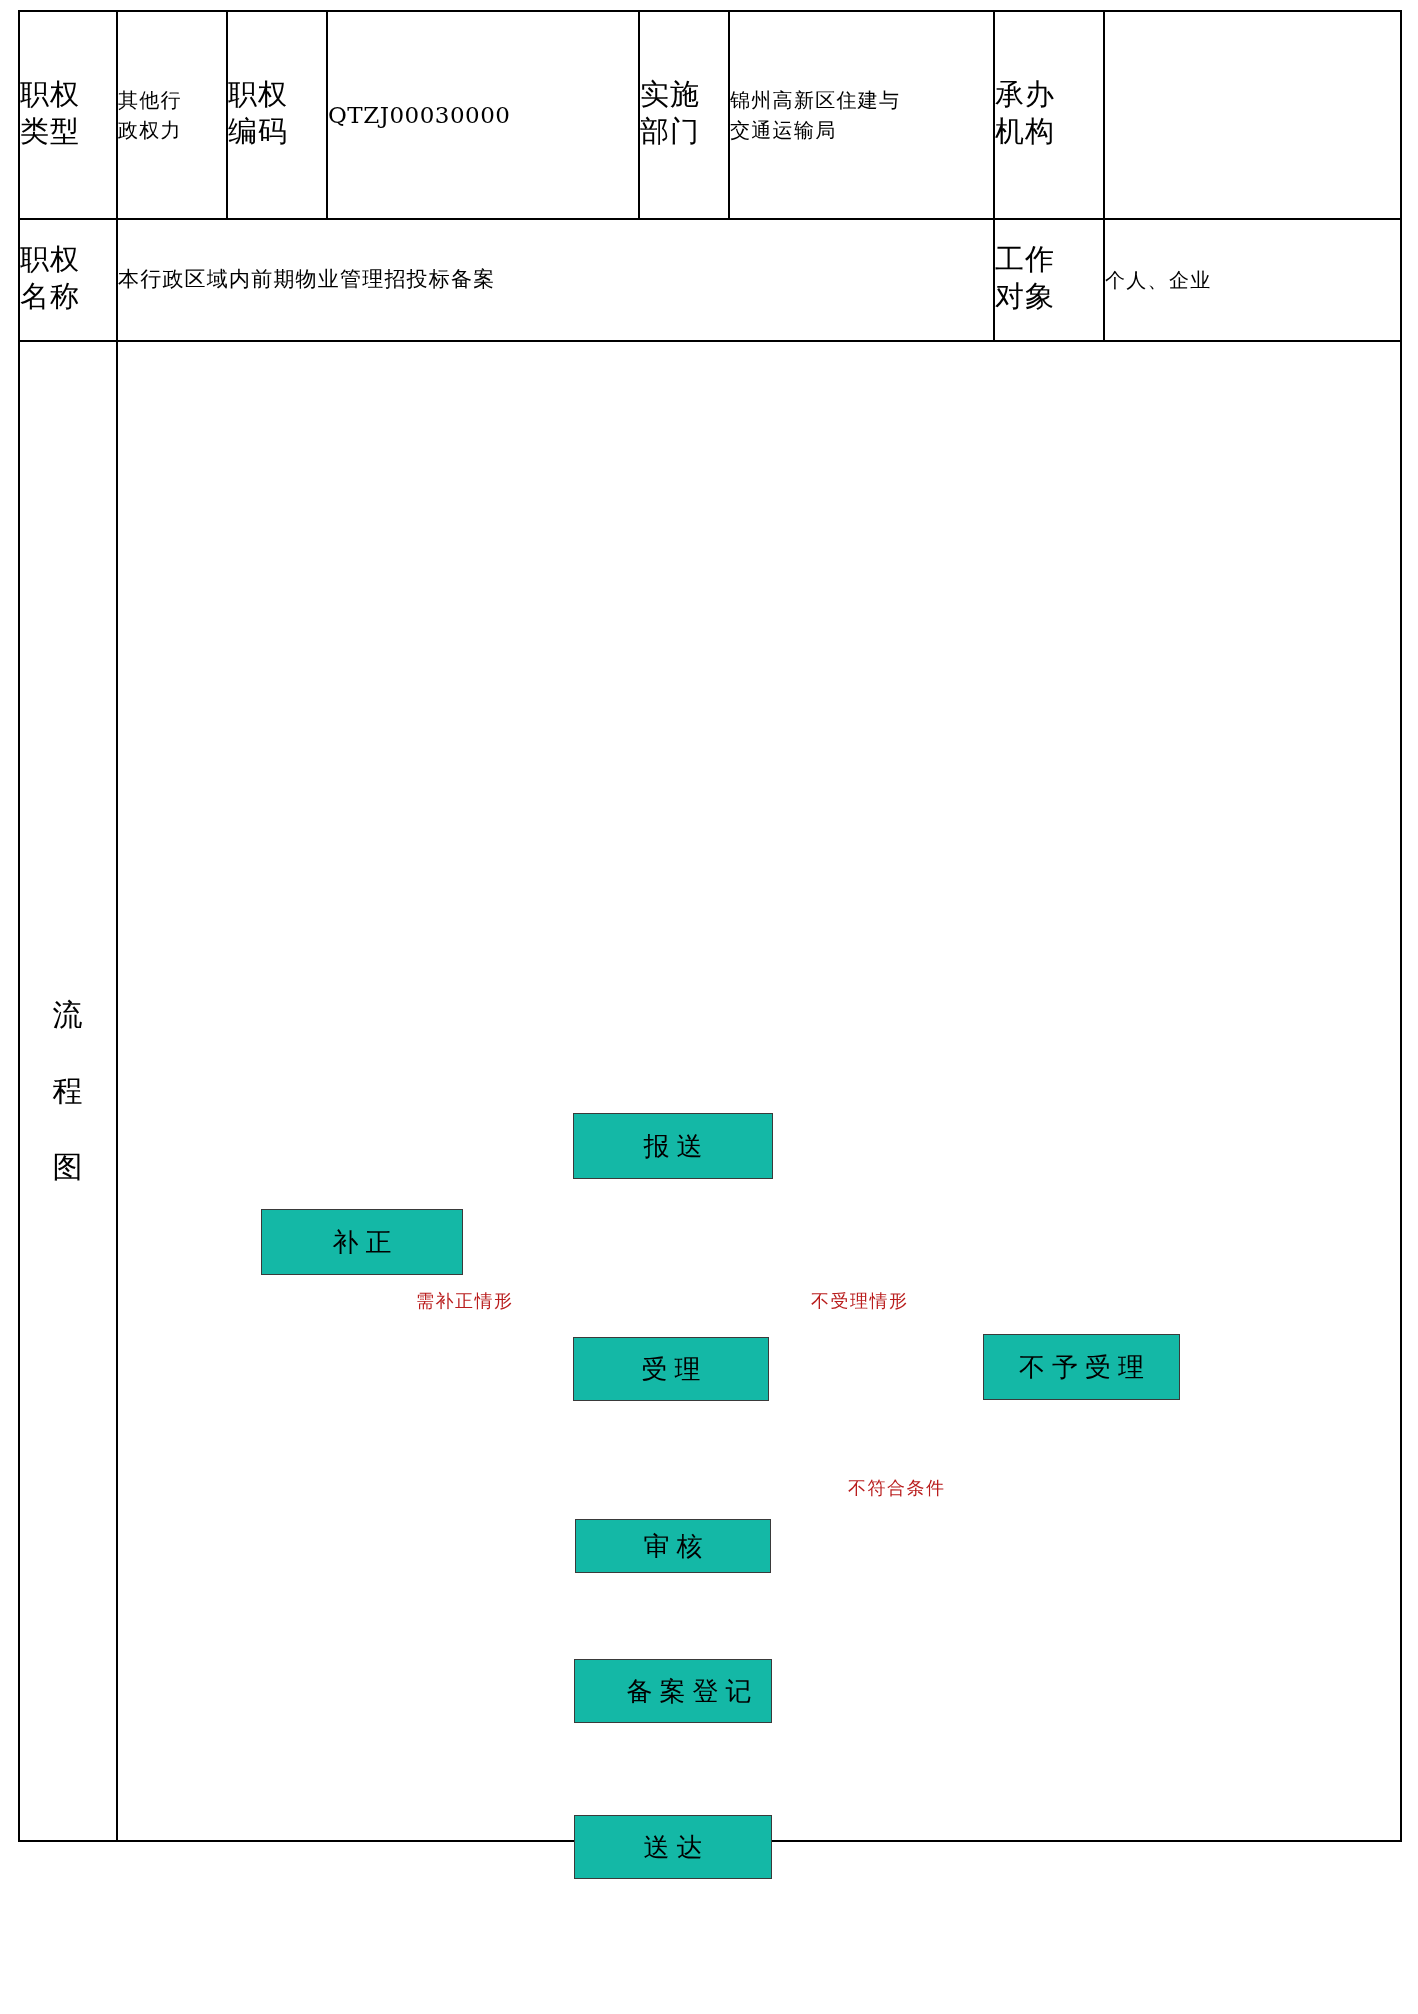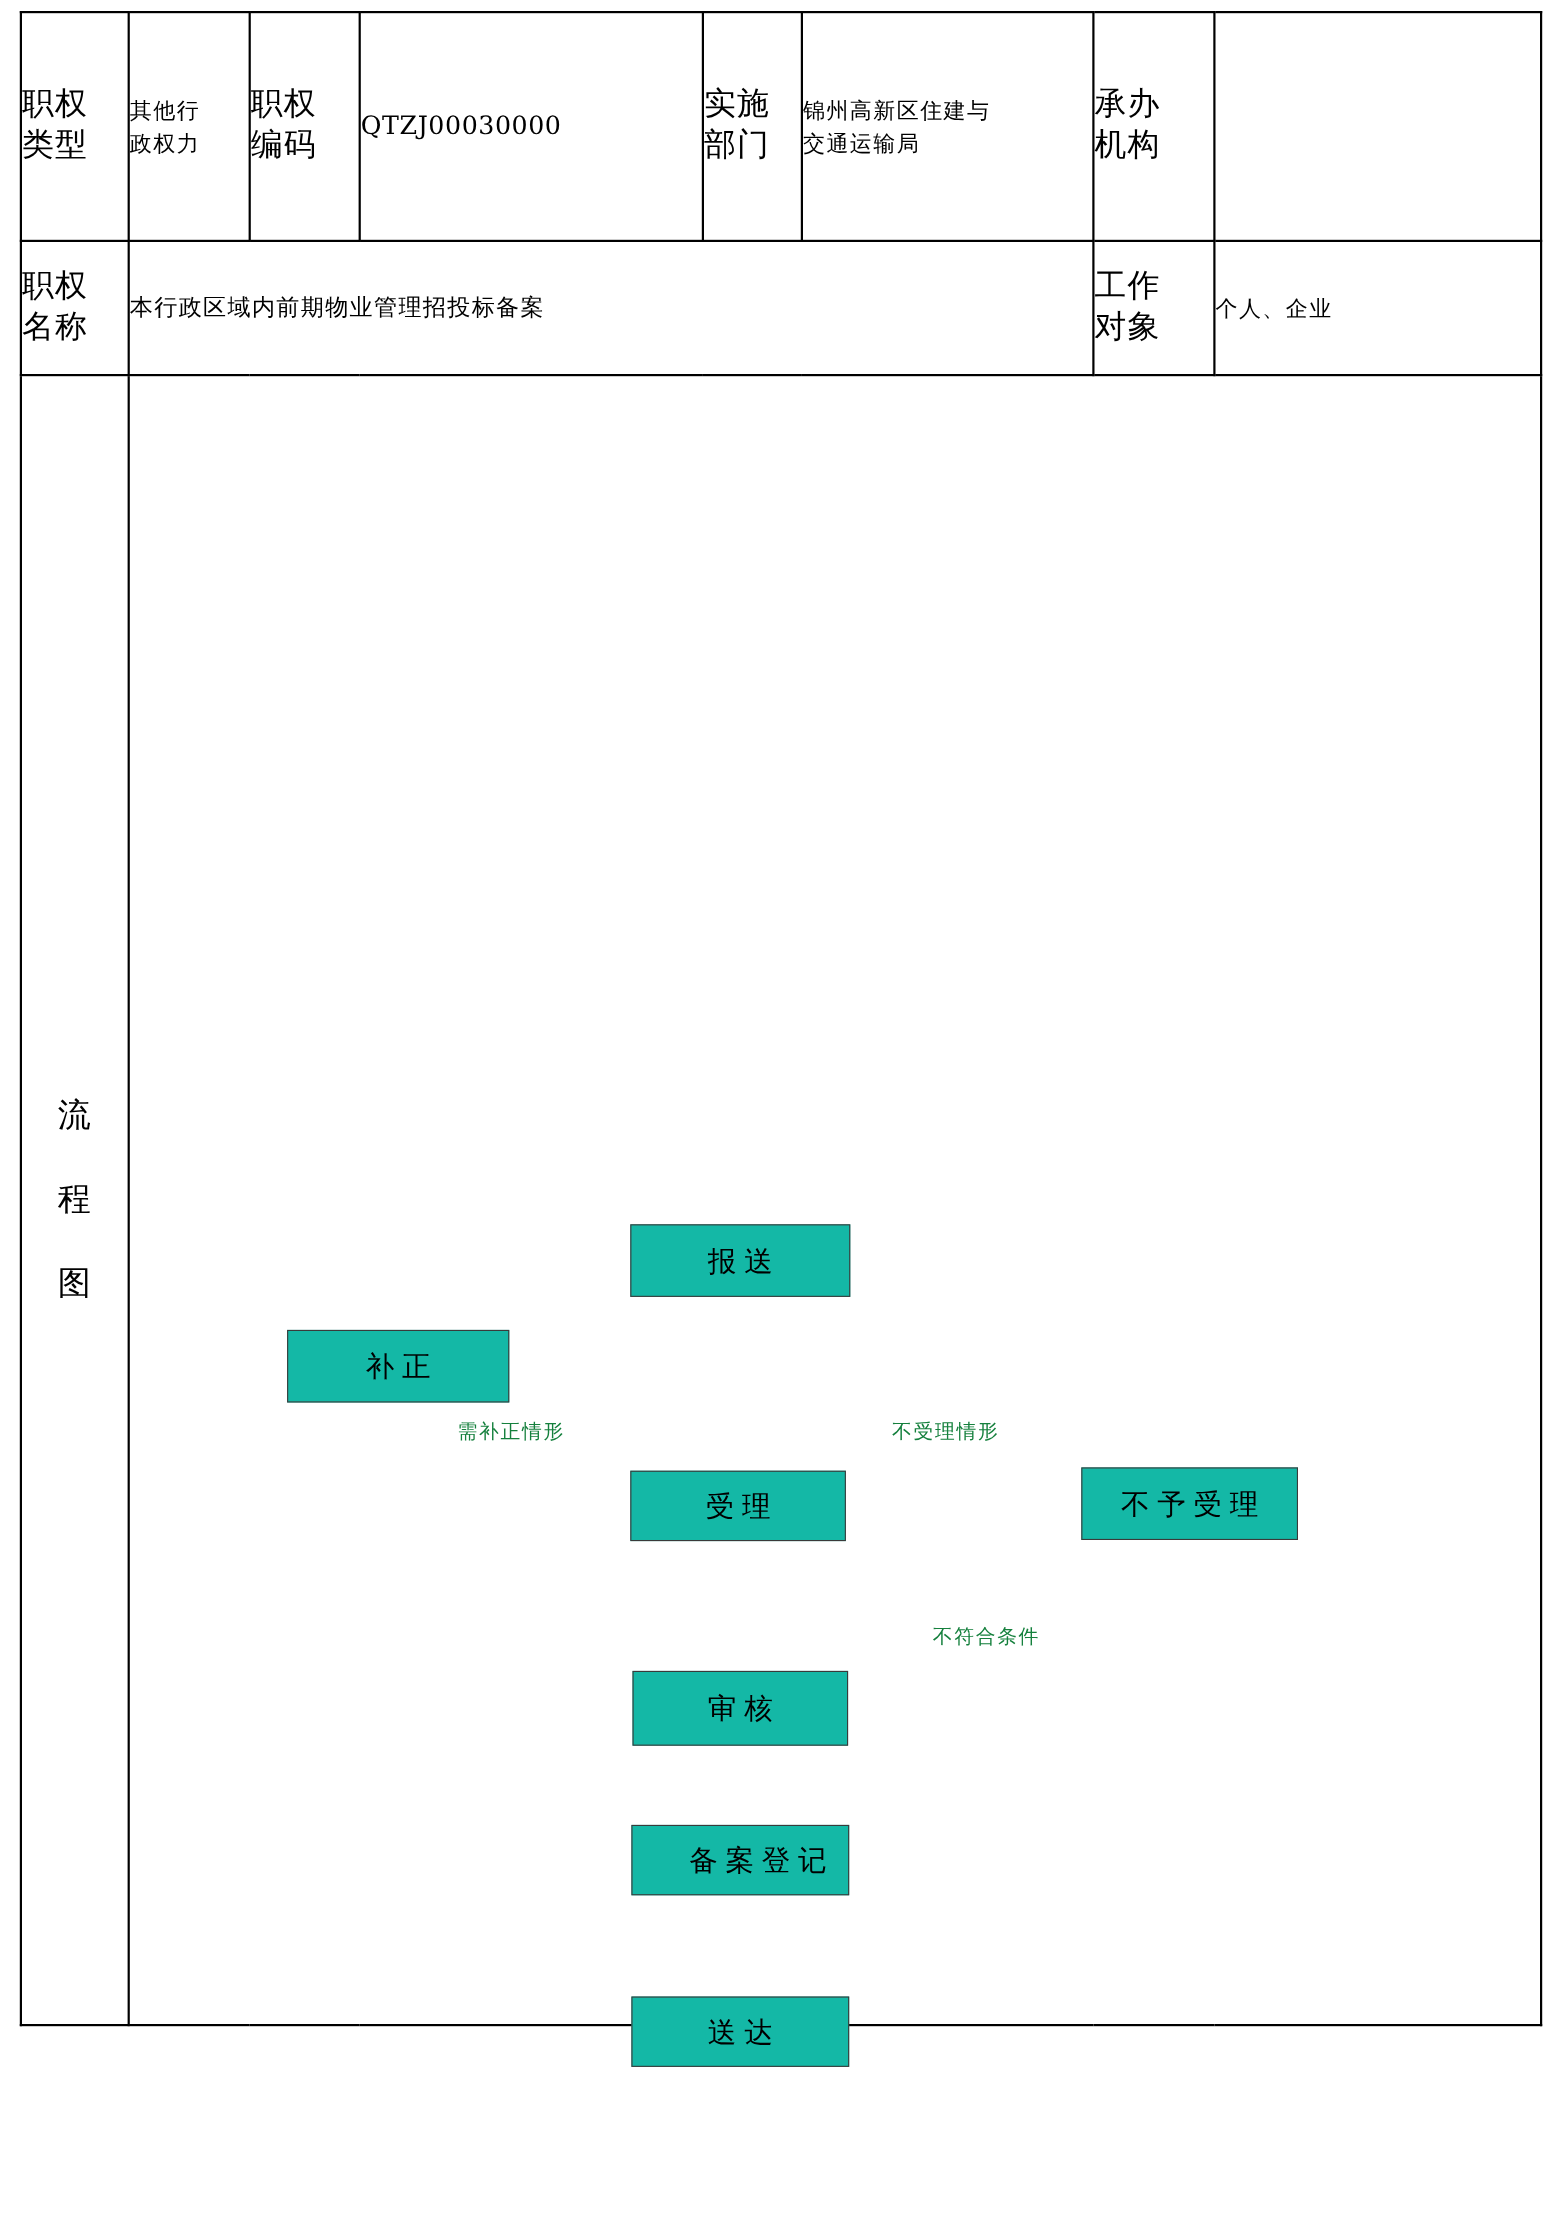--- a/index.html
+++ b/index.html
@@ -101,21 +101,21 @@
     font-size: 26px;
     letter-spacing: 7px;
     text-indent: 7px;
     color: #000000;
     font-family: "DejaVu Sans", "Liberation Sans", sans-serif;
   }
   .edge-label {
     position: absolute;
     font-size: 18px;
     letter-spacing: 1.5px;
-    color: #15803d;
+    color: #b91c1c;
     white-space: nowrap;
   }
   svg.wires {
     position: absolute;
     left: 0;
     top: 0;
     width: 100%;
     height: 100%;
     overflow: visible;
   }
@@ -201,21 +201,21 @@
           </svg>
 
           <div class="node" style="left:455px; top:22px;  width:200px; height:66px;">报送</div>
 
           <div class="node" style="left:143px; top:118px; width:202px; height:66px;">补正</div>
 
           <div class="node" style="left:455px; top:246px; width:196px; height:64px;">受理</div>
 
           <div class="node" style="left:845px; top:243px; width:197px; height:66px;margin-left:20px;">不予受理</div>
 
-          <div class="node" style="left:457px; top:428px; width:196px; height:68px;">审核</div>
+          <div class="node" style="left:457px; top:428px; width:196px; height:54px;">审核</div>
 
           <div class="node" style="left:456px; top:568px; width:198px; height:64px;padding-left:32px;">备案登记</div>
 
           <div class="node" style="left:456px; top:724px; width:198px; height:64px;">送达</div>
 
           <div class="edge-label" style="left:298px; top:198px;">需补正情形</div>
 
           <div class="edge-label" style="left:693px; top:198px;">不受理情形</div>
 
           <div class="edge-label" style="left:730px; top:385px;">不符合条件</div>

